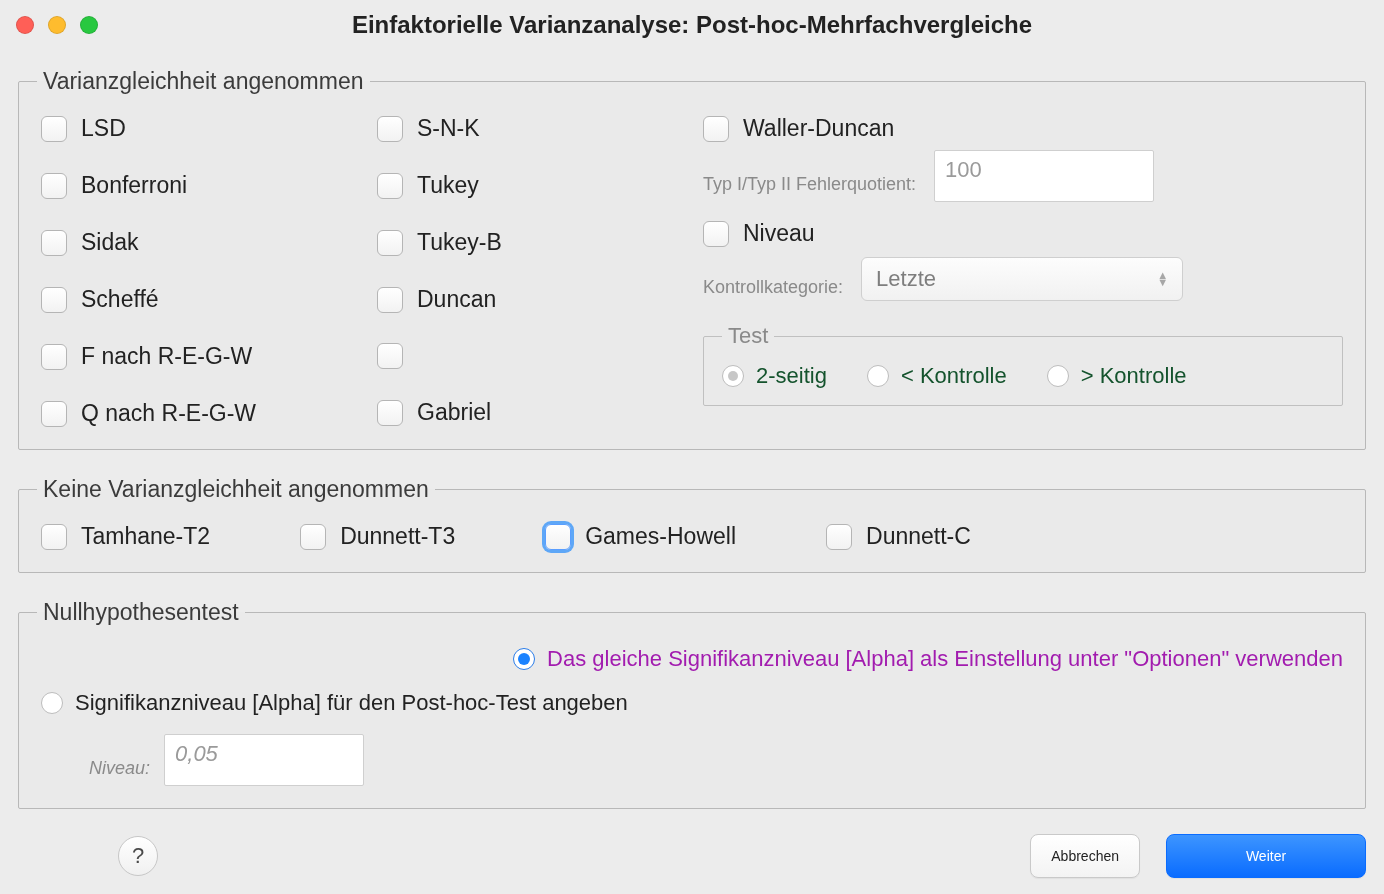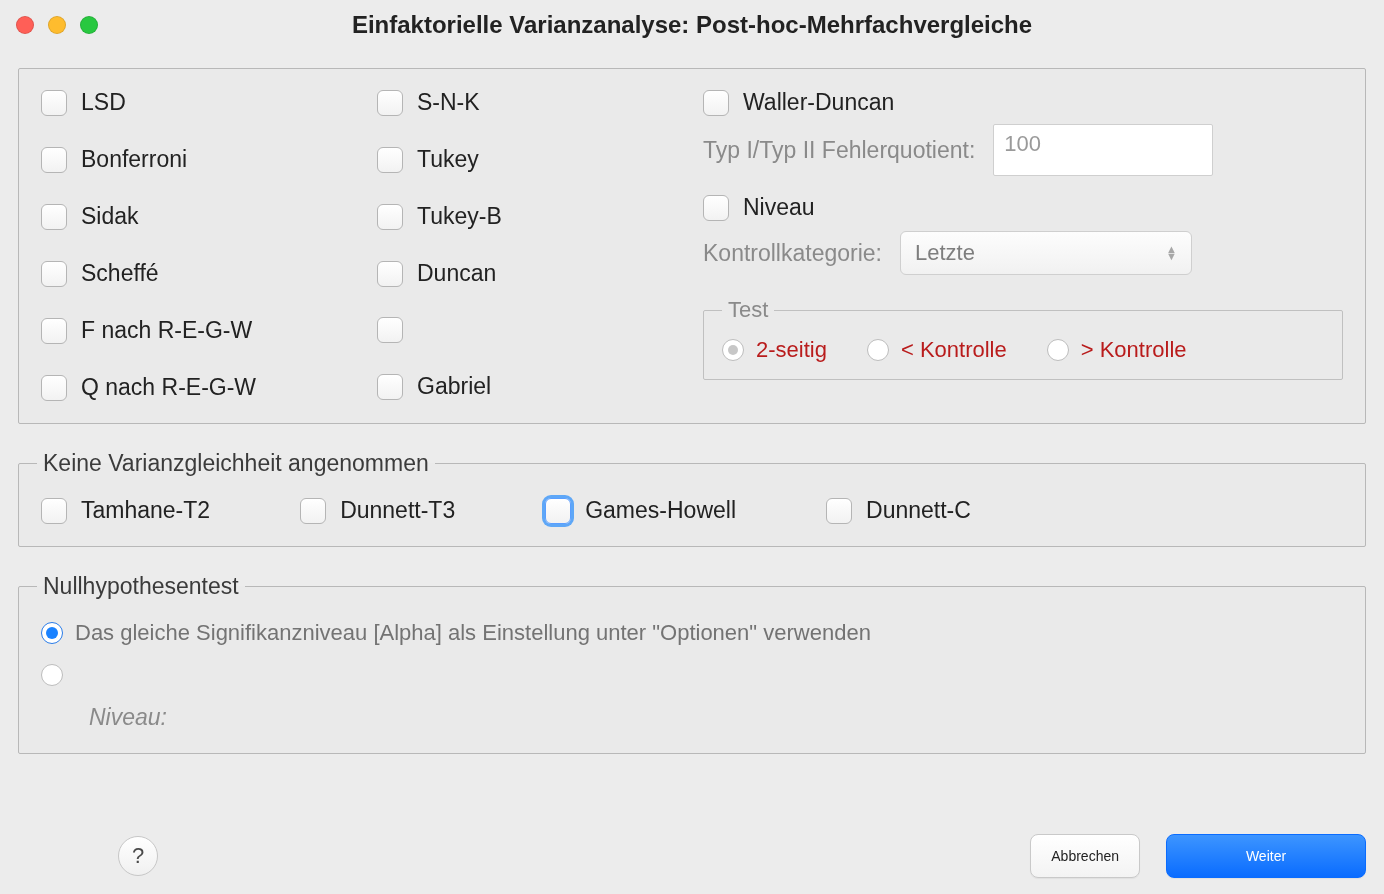--- a/index.html
+++ b/index.html
@@ -86,40 +86,41 @@
     background: linear-gradient(#ffffff, #f2f2f2);
     border: 1px solid #b5b5b5;
     flex-shrink: 0;
   }
   .cbx.focus {
     box-shadow: 0 0 0 3px rgba(0,122,255,0.6);
     border-color: #5a9eff;
   }
   .field-label {
     color: #8a8a8a;
-    font-size: 23px;
+    font-size: 18px;
+    margin-top: 16px;
   }
   .text-input {
     background: #fff;
     border: 1px solid #cfcfcf;
     border-radius: 2px;
     padding: 6px 10px;
     font-size: 22px;
     color: #9a9a9a;
     width: 220px;
     height: 52px;
   }
   .text-input.small { width: 200px; }
   .select {
     background: linear-gradient(#fdfdfd,#f1f1f1);
     border: 1px solid #cfcfcf;
     border-radius: 6px;
     padding: 8px 14px;
     height: 44px;
-    width: 292px;
+    width: 322px;
     display: flex;
     align-items: center;
     justify-content: space-between;
     color: #7e7e7e;
     font-size: 22px;
   }
   .select .arrows {
     display: flex; flex-direction: column; line-height: 7px; font-size: 11px; color: #a7a7a7;
   }
   fieldset.inner {
@@ -130,41 +131,41 @@
     background: #eaeaea;
   }
   fieldset.inner > legend {
     font-size: 22px;
     color: #8a8a8a;
     padding: 0 6px;
   }
   .radio-row { display: flex; gap: 40px; align-items: center; }
   .radio {
     display: flex; align-items: center; gap: 12px;
-    color: #b91c1c; font-size: 22px;
+    color: #14532d; font-size: 22px;
   }
   .rdot {
     width: 22px; height: 22px; border-radius: 50%;
     border: 1px solid #bdbdbd; background: #fff; position: relative; flex-shrink:0;
   }
   .rdot.on::after {
     content: ""; position: absolute; left: 50%; top: 50%;
     width: 10px; height: 10px; border-radius: 50%;
     background: #c7c7c7; transform: translate(-50%,-50%);
   }
   .radio.active .rdot {
     border-color: #2b7de9;
     background: radial-gradient(circle at center, #fff 0 28%, #fff 28%);
   }
   .radio.active .rdot::after{
      content:""; position:absolute; left:50%; top:50%;
      width:12px; height:12px; border-radius:50%;
      background:#1a82ff; transform:translate(-50%,-50%);
   }
-  .radio.active { color:#737373; }
+  .radio.active { color:#a21caf;justify-content:flex-end; }
   .row2 {
     display: flex; gap: 90px; flex-wrap: wrap;
   }
   .null-block {
     display: flex; flex-direction: column; gap: 18px;
   }
   .null-sub { display:flex; align-items:center; gap:14px; padding-left:48px;font-style:italic; }
   .footer {
     position: absolute;
     bottom: 16px; left: 18px; right: 18px;
@@ -207,20 +208,21 @@
       <div class="tl red"></div>
       <div class="tl yellow"></div>
       <div class="tl green"></div>
     </div>
     <div class="title">Einfaktorielle Varianzanalyse: Post-hoc-Mehrfachvergleiche</div>
   </div>
 
   <div class="content">
 
     <fieldset class="group">
+      <legend>Varianzgleichheit angenommen</legend>
       <div class="cols">
         <div class="col">
           <label class="check">
               <span class="cbx"></span>
               <span>LSD</span>
             </label>
           <label class="check">
               <span class="cbx"></span>
               <span>Bonferroni</span>
             </label>
@@ -334,23 +336,25 @@
 
     <fieldset class="group">
       <legend>Nullhypothesentest</legend>
       <div class="null-block">
         <div class="radio active">
             <span class="rdot"></span>
             <span>Das gleiche Signifikanzniveau [Alpha] als Einstellung unter "Optionen" verwenden</span>
           </div>
         <div class="radio" style="color:#222;">
             <span class="rdot" style="border-color:#bdbdbd;"></span>
+            <span>Signifikanzniveau [Alpha] für den Post-hoc-Test angeben</span>
           </div>
         <div class="null-sub">
           <span class="field-label">Niveau:</span>
+          <div class="text-input small"><span>0,05</span></div>
         </div>
       </div>
     </fieldset>
 
   </div>
 
   <div class="footer">
     <div class="help">
         <span>?</span>
       </div>

